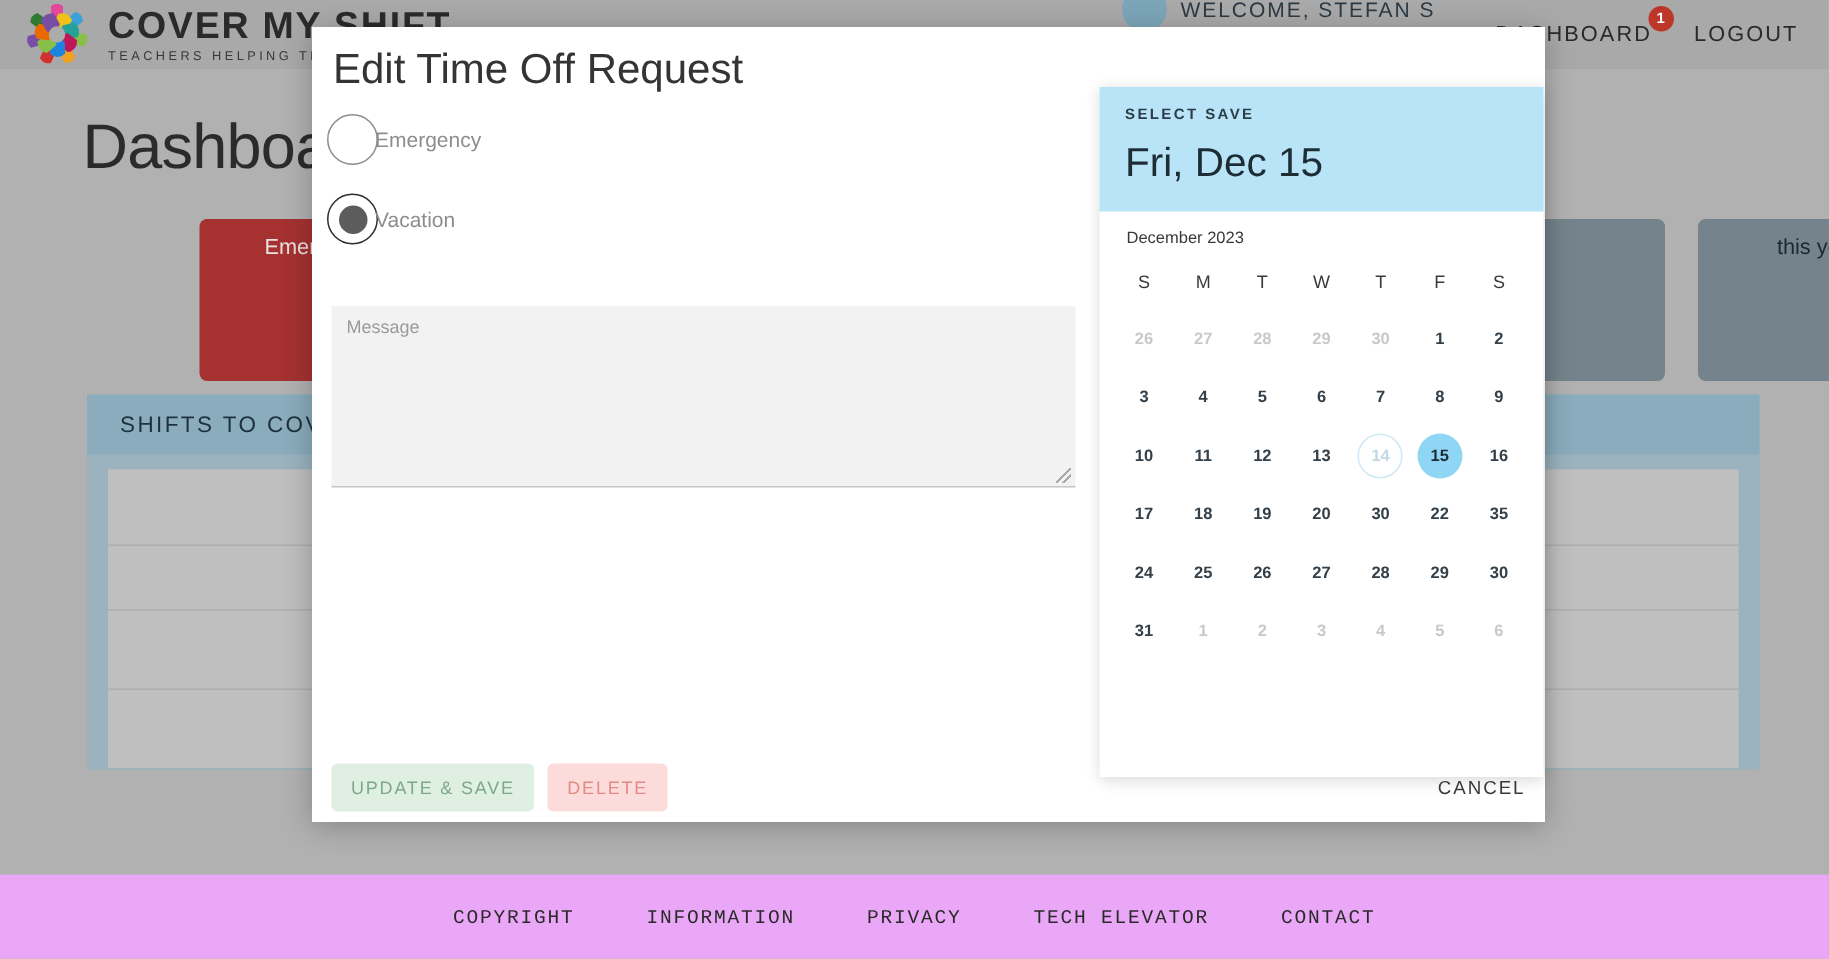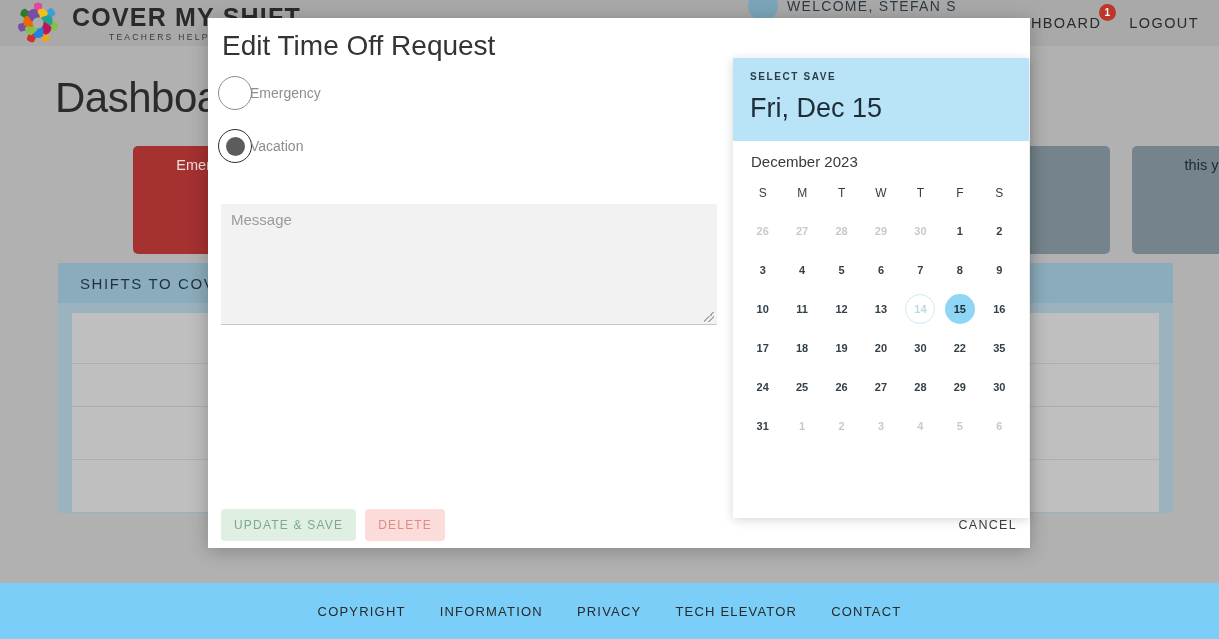--- a/index.html
+++ b/index.html
@@ -19,21 +19,21 @@
 
   
   .navbar {
     position: absolute; top: 0; left: 0; right: 0; height: 46px;
     background: #adadad;
     display: flex; align-items: center;
     padding: 0 14px;
   }
   .brand { display: flex; align-items: center; gap: 10px; }
   .logo-wrap { width: 48px; height: 44px; position: relative; }
-  .brand-text { line-height: 1; text-align: right; }
+  .brand-text { line-height: 1; }
   .brand-title {
     font-size: 25px; font-weight: bold; letter-spacing: 1.2px;
     color: #2b2b2b; font-family: "Liberation Sans", sans-serif;
   }
   .brand-sub {
     font-size: 8.5px; letter-spacing: 2.3px; color: #3a3a3a;
     margin-top: 3px;
   }
   .nav-spacer { flex: 1; }
   .welcome {
@@ -104,22 +104,23 @@
   .edit-btn {
     display: inline-block;
     background: #8eb0c0; color: #23323c;
     font-size: 11.5px; letter-spacing: 1.4px;
     padding: 7px 15px; border-radius: 3px; border: none;
     cursor: pointer;
   }
 
   .footer {
     position: absolute; left: 0; right: 0; bottom: 0; height: 56px;
-    display: flex; align-items: center; justify-content: center; gap: 34px;
-    background: #7dd3fc;
+    display: flex; align-items: center; justify-content: center; gap: 48px;
+    background: #f0abfc;
+    font-family: Liberation Mono, monospace;
   }
   .footer a {
     font-size: 13px; letter-spacing: 1.2px; color: #2b2b2b;
     text-decoration: none; cursor: pointer;
   }
 
   
   #overlay { position: absolute; inset: 0; background: rgba(0,0,0,0.02); }
   .modal {
     position: absolute; left: 208px; top: 18px;
@@ -154,21 +155,21 @@
   }
 
   .field {
     position: absolute; left: 13px; top: 186px;
     width: 496px; height: 121px;
     background: #f2f2f2;
     border-bottom: 1px solid #c7c7c7;
     padding: 7px 10px;
     resize: none;
   }
-  .field-label { font-size: 15px; color: #9b9b9b; margin-bottom: 0; }
+  .field-label { font-size: 12px; color: #9b9b9b; margin-bottom: 0; }
   .field-text {
     font-size: 14.5px; color: #3d3d3d;
   }
   .sp-red {
     text-decoration: underline wavy #d84a4a;
     text-underline-offset: 3px;
   }
   .sp-blue {
     border-bottom: 2px double #4a5fd8;
     color: #3d3d3d;
@@ -193,21 +194,21 @@
     padding: 13px 17px 0;
   }
   .dp-kicker {
     font-size: 10px; letter-spacing: 1.6px; font-weight: bold;
     color: #2b3d47;
   }
   .dp-date {
     font-size: 27px; color: #1e2c35; margin-top: 11px; font-weight: 400;
   }
   .dp-month {
-    font-size: 15px; color: #3a3a3a;
+    font-size: 11px; color: #3a3a3a;
     padding: 12px 0 0 18px;
   }
   .dp-grid {
     display: grid; grid-template-columns: repeat(7, 1fr);
     padding: 10px 10px 0;
     row-gap: 9px;
   }
   .dp-dow {
     text-align: center; font-size: 12px; color: #3a3a3a;
     padding: 6px 0;

